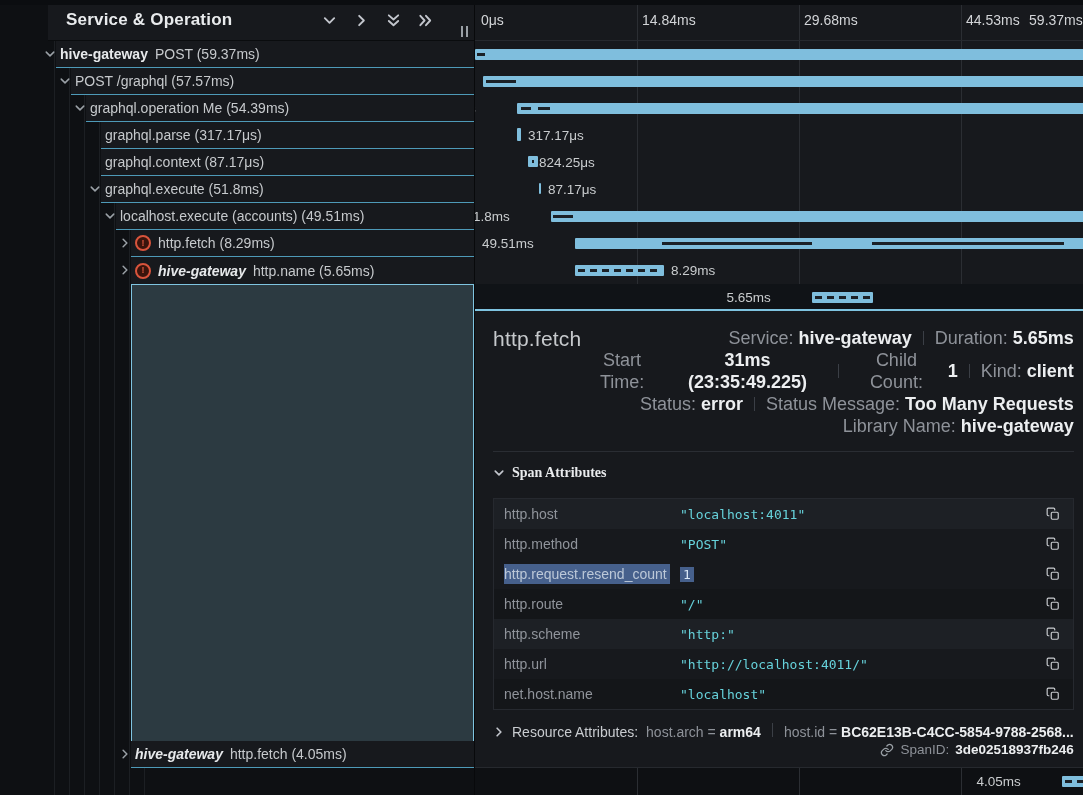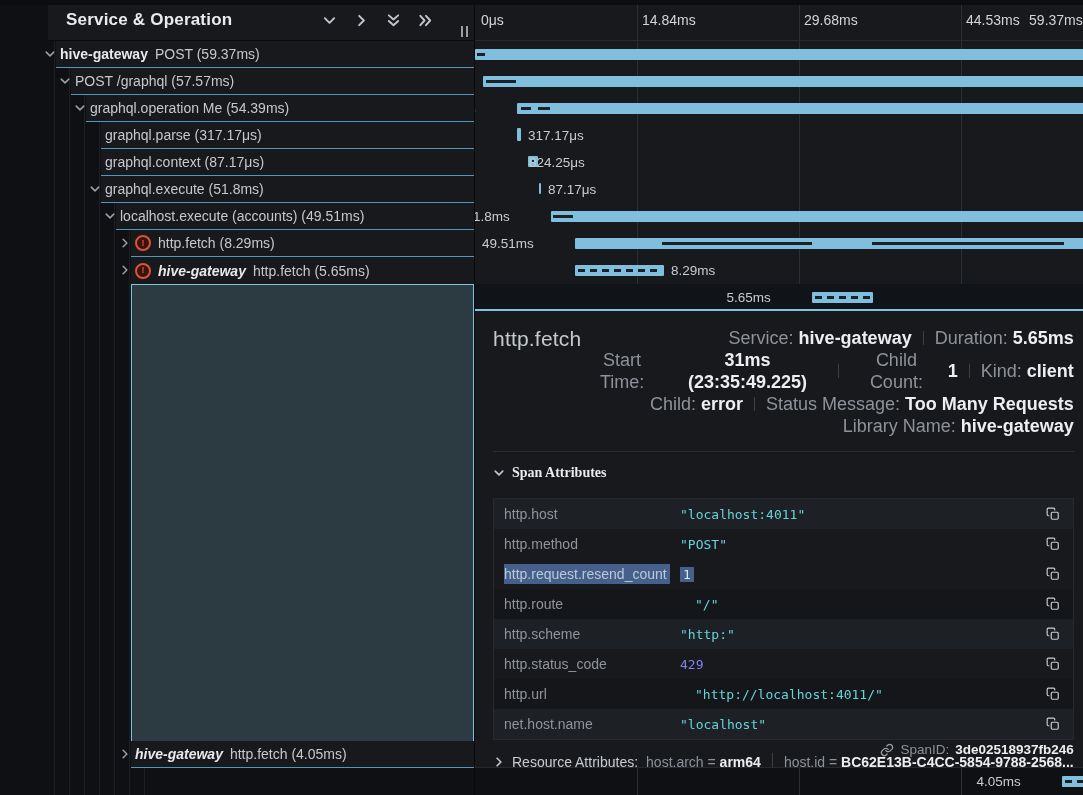--- a/index.html
+++ b/index.html
@@ -70,21 +70,21 @@
   .d-meta .line{display:flex;justify-content:flex-end;align-items:center;}
   .d-meta b{color:var(--txt-bold);margin-left:5px;font-weight:bold;}
   .vsep{display:inline-block;width:1px;height:14px;background:#3b3f46;margin:0 11px;}
   .d-div{border-top:1px solid var(--divider);margin-top:14px;}
   .sec-head{display:flex;align-items:center;gap:7px;margin:13px 0 17px;cursor:pointer;font-family:Liberation Serif, serif;}
   .sec-head .sec-title{font-size:14px;font-weight:bold;color:#e9ebed;}
   .sec-head svg{stroke:#c3c6cd;}
   .attr-table{border:1px solid #26292f;}
   .attr-row{display:flex;align-items:center;height:30px;background:var(--row);font-size:14px;}
   .attr-row:nth-child(1),.attr-row:nth-child(5),.attr-row:nth-child(8){background:var(--row-light);}
-  .attr-row:nth-child(4),.attr-row:nth-child(7){background:#141619;gap:15px;}
+  .attr-row:nth-child(4),.attr-row:nth-child(7){background:#141619;}
   .attr-key{flex:0 0 186px;padding-left:10px;color:#90949b;white-space:nowrap;}
   .attr-val{flex:1;font-family:"DejaVu Sans Mono",monospace;font-size:13px;color:var(--teal);white-space:nowrap;overflow:hidden;}
   .attr-val.num{color:var(--purple);}
   .hl{background:var(--sel);}
   .attr-key .hl{color:#bcc8d8;padding:2px 3px 2px 0;}
   .attr-val .hl{color:#d9e7f6;padding:2px 3px;}
   .copy-btn{flex:0 0 40px;display:flex;justify-content:center;cursor:pointer;}
   .copy-btn svg{stroke:#c9ccd0;}
   .res-row{display:flex;align-items:center;margin-top:13px;font-size:14px;white-space:nowrap;overflow:hidden;}
   .res-row .sec-title{margin:0 8px 0 7px;}
@@ -208,21 +208,21 @@
         </div>
         <div class="t-row sel">
           <span class="t-chev" style="left:78px">
             <svg width="12" height="12" viewBox="0 0 16 16" fill="none" stroke="currentColor" stroke-width="2" stroke-linecap="round" stroke-linejoin="round">
               <polyline points="5.5,3 10.5,8 5.5,13"></polyline>
             </svg>
           </span>
           <div class="t-content" style="margin-left:91px">
             <span class="err-badge">!</span>
             <span class="svc it">hive-gateway</span>
-            <span class="lbl">http.fetch (5.65ms)</span>
+            <span class="lbl">http.name (5.65ms)</span>
           </div>
         </div>
       </div>
     <div class="expanded-panel"></div>
     <div class="bottom-tree" id="tree-bottom">
         <div class="t-row">
           <span class="t-chev" style="left:78px">
             <svg width="12" height="12" viewBox="0 0 16 16" fill="none" stroke="currentColor" stroke-width="2" stroke-linecap="round" stroke-linejoin="round">
               <polyline points="5.5,3 10.5,8 5.5,13"></polyline>
             </svg>
@@ -271,21 +271,21 @@
           <span class="tl-label" style="right: 612px;">54.39ms</span>
         </div>
         <div class="tl-row">
           <div class="bar" style="left: 42px; width: 4px; height: 13px; top: 6px;"></div>
           <span class="tl-label" style="left: 53px;">317.17μs</span>
         </div>
         <div class="tl-row">
           <div class="bar" style="left: 53px; width: 10px; height: 11px; top: 7px;">
             <div class="tick" style="left: 4px; width: 2px;"></div>
           </div>
-          <span class="tl-label" style="left: 54px;">824.25μs</span>
+          <span class="tl-label" style="left: 64px;">824.25μs</span>
         </div>
         <div class="tl-row">
           <div class="bar" style="left: 64px; width: 2px; height: 11px; top: 7px;"></div>
           <span class="tl-label" style="left: 73px;">87.17μs</span>
         </div>
         <div class="tl-row">
           <div class="bar" style="left: 76px; width: 564px;">
             <div class="tick" style="left: 2px; width: 20px;"></div>
           </div>
           <span class="tl-label" style="right: 578px; text-align: center;">51.8ms</span>
@@ -322,21 +322,21 @@
               <span>Start Time:</span>
               <b>31ms (23:35:49.225)</b>
               <span class="vsep"></span>
               <span>Child Count:</span>
               <b>1</b>
               <span class="vsep"></span>
               <span>Kind:</span>
               <b>client</b>
             </div>
             <div class="line">
-              <span>Child:</span>
+              <span>Status:</span>
               <b>error</b>
               <span class="vsep"></span>
               <span>Status Message:</span>
               <b>Too Many Requests</b>
             </div>
             <div class="line">
               <span>Library Name:</span>
               <b>hive-gateway</b>
             </div>
           </div>
@@ -385,30 +385,20 @@
             <div class="copy-btn">
               <svg width="14" height="14" viewBox="0 0 24 24" fill="none" stroke-width="2" stroke-linecap="round" stroke-linejoin="round">
                 <rect x="9" y="9" width="12" height="12" rx="2"></rect>
                 <path d="M5 15H4a2 2 0 0 1-2-2V4a2 2 0 0 1 2-2h9a2 2 0 0 1 2 2v1"></path>
               </svg>
             </div>
           </div>
           <div class="attr-row">
             <div class="attr-key">http.scheme</div>
             <div class="attr-val ">"http:"</div>
-            <div class="copy-btn">
-              <svg width="14" height="14" viewBox="0 0 24 24" fill="none" stroke-width="2" stroke-linecap="round" stroke-linejoin="round">
-                <rect x="9" y="9" width="12" height="12" rx="2"></rect>
-                <path d="M5 15H4a2 2 0 0 1-2-2V4a2 2 0 0 1 2-2h9a2 2 0 0 1 2 2v1"></path>
-              </svg>
-            </div>
-          </div>
-          <div class="attr-row">
-            <div class="attr-key">http.status_code</div>
-            <div class="attr-val num">429</div>
             <div class="copy-btn">
               <svg width="14" height="14" viewBox="0 0 24 24" fill="none" stroke-width="2" stroke-linecap="round" stroke-linejoin="round">
                 <rect x="9" y="9" width="12" height="12" rx="2"></rect>
                 <path d="M5 15H4a2 2 0 0 1-2-2V4a2 2 0 0 1 2-2h9a2 2 0 0 1 2 2v1"></path>
               </svg>
             </div>
           </div>
           <div class="attr-row">
             <div class="attr-key">http.url</div>
             <div class="attr-val ">"http://localhost:4011/"</div>

